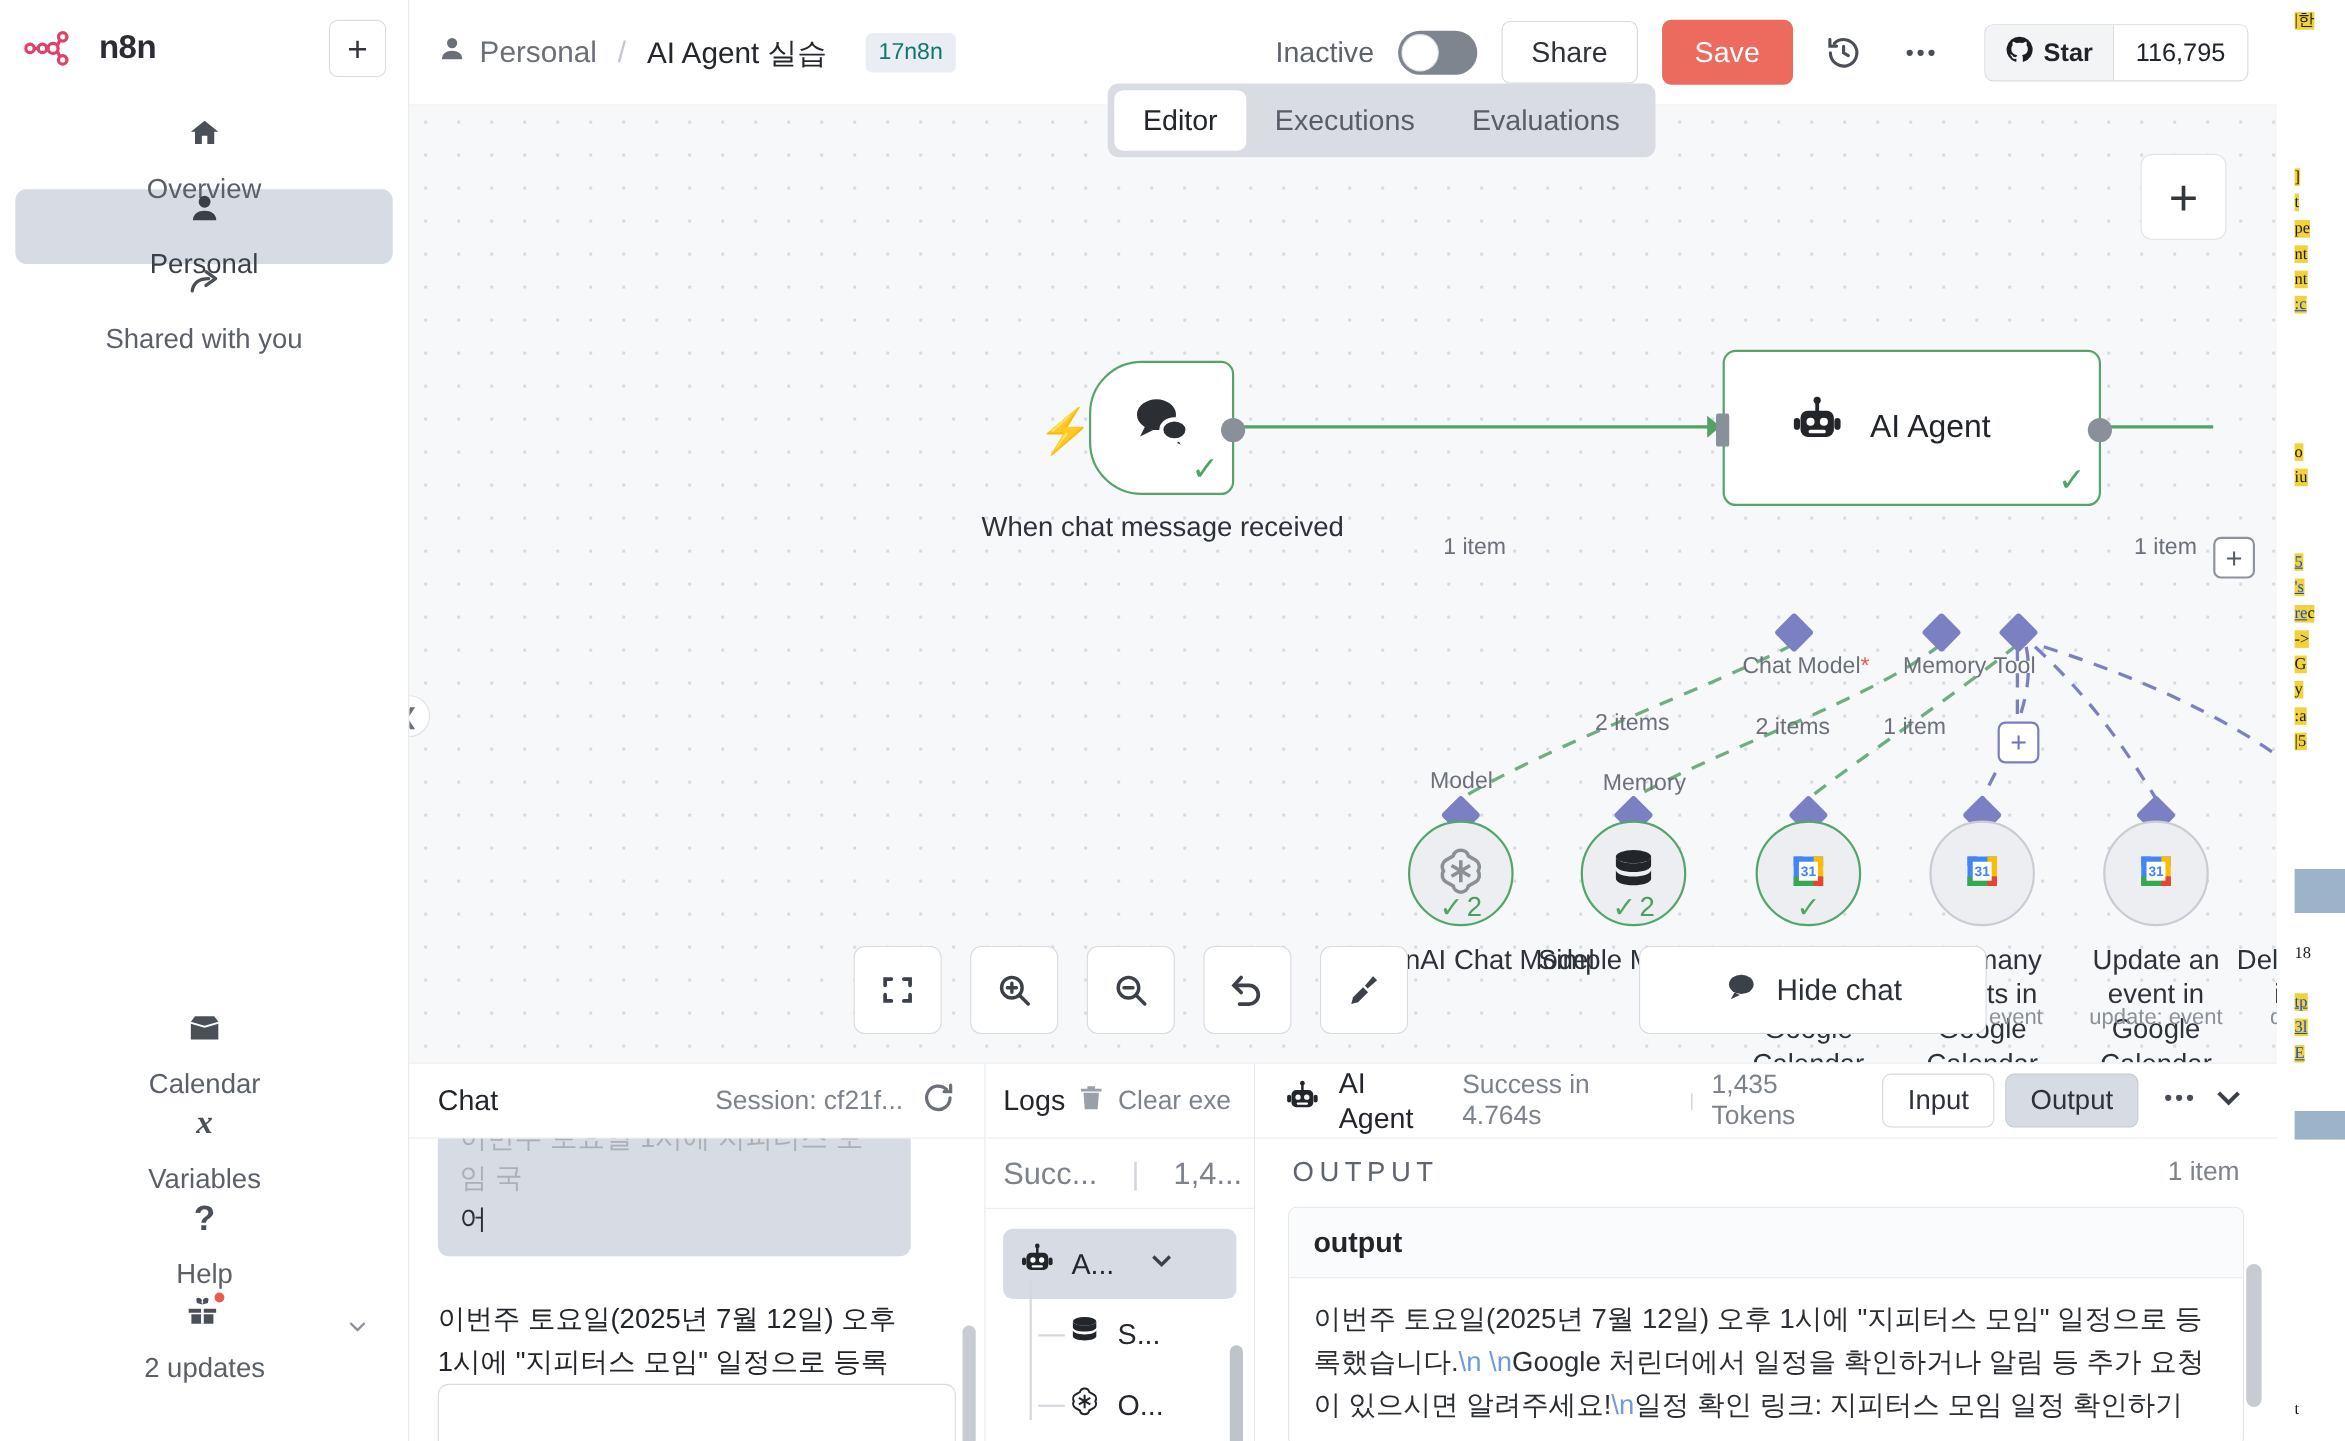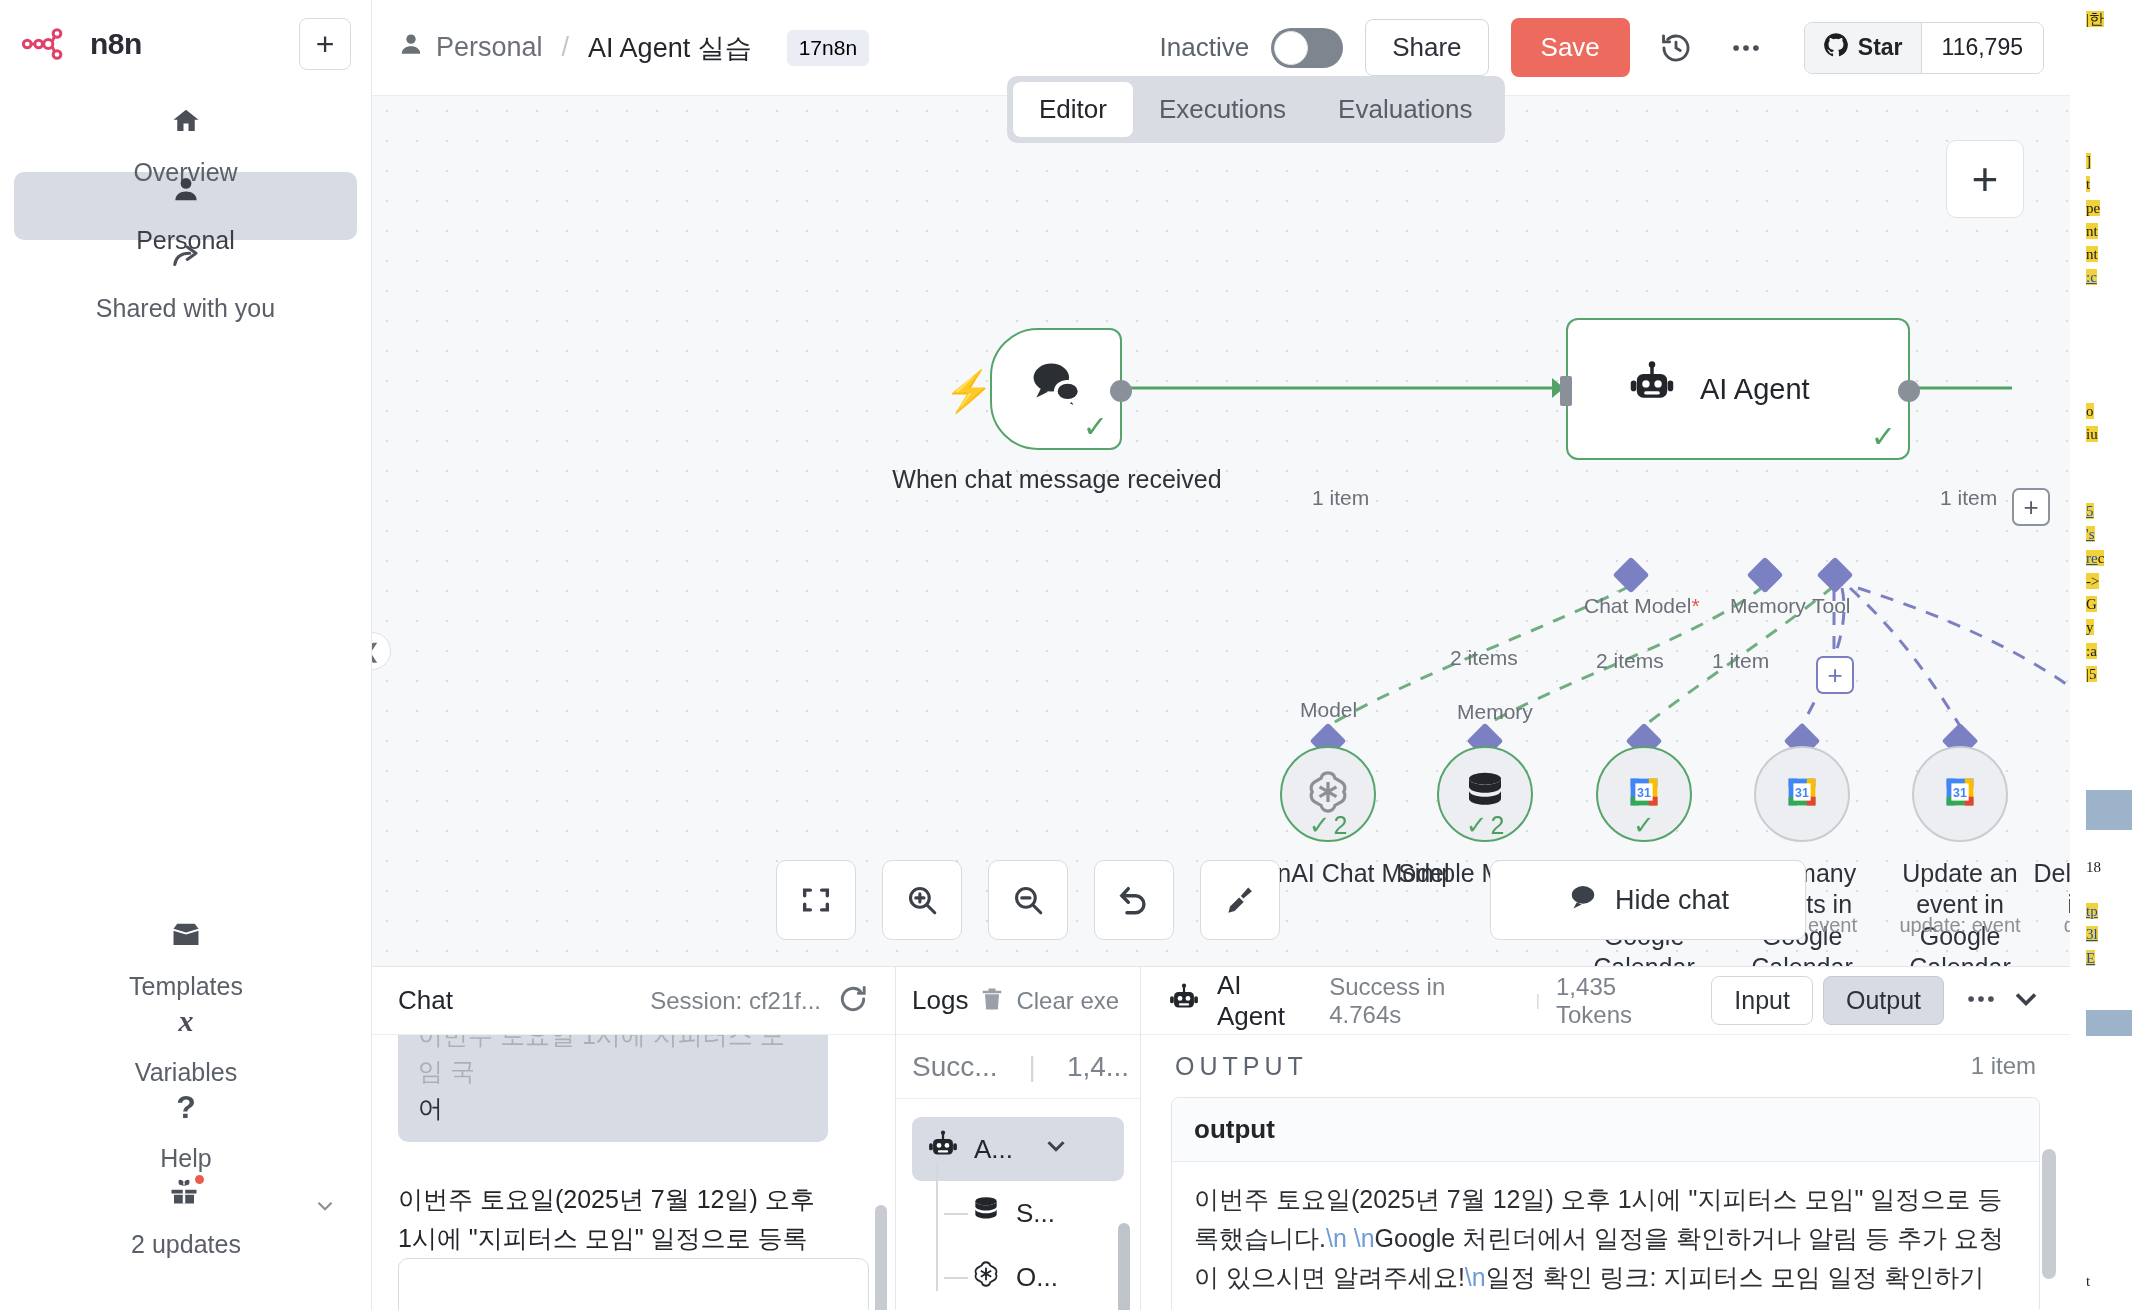--- a/index.html
+++ b/index.html
@@ -56,21 +56,21 @@
   
   .header {
     position:relative; height:96px; background:#fff;
     display:flex; align-items:center; padding:0 26px; border-bottom:1px solid #ebedf0;
   }
   .crumb { display:flex; align-items:center; gap:13px; font-size:27px; }
   .crumb-person { color:#6b7078; display:flex; align-items:center; gap:12px; }
   .crumb-sep { color:#c2c6cc; font-size:27px; padding:0 6px; }
   .crumb-title { color:#23262b; }
   .tag {
-    background:#eaeef4; color:#000000; font-size:21px; border-radius:6px;
+    background:#eaeef4; color:#0f766e; font-size:21px; border-radius:6px;
     padding:6px 12px; margin-left:22px;
   }
   .hdr-right { margin-left:auto; display:flex; align-items:center; gap:22px; }
   .inactive-label { font-size:26px; color:#5d636c; }
   .toggle {
     width:72px; height:40px; border-radius:22px; background:#7e858f; position:relative; cursor:pointer;
   }
   .toggle .knob {
     position:absolute; left:3px; top:3px; width:34px; height:34px; border-radius:50%;
     background:#fff; border:1px solid #dfe2e6;
@@ -291,21 +291,21 @@
     </nav>
 
     <div class="sb-bottom">
       <div class="sb-item">
         <span class="sb-ic">
           <svg viewBox="0 0 24 24" width="30" height="30" fill="#4b5058">
               <path d="M2 7l3-4h14l3 4-10 3z"></path>
               <path d="M2 8.5V20h20V8.5l-10 3z"></path>
             </svg>
         </span>
-        <span>Templates</span>
+        <span>Calendar</span>
       </div>
       <div class="sb-item">
         <span class="sb-ic">
           <span style="font-size:30px;font-style:italic;font-weight:bold;color:#4b5058;font-family:'Liberation Serif',serif;">x</span>
         </span>
         <span>Variables</span>
       </div>
       <div class="sb-item">
         <span class="sb-ic">
           <span style="font-size:32px;font-weight:bold;color:#4b5058;">?</span>

